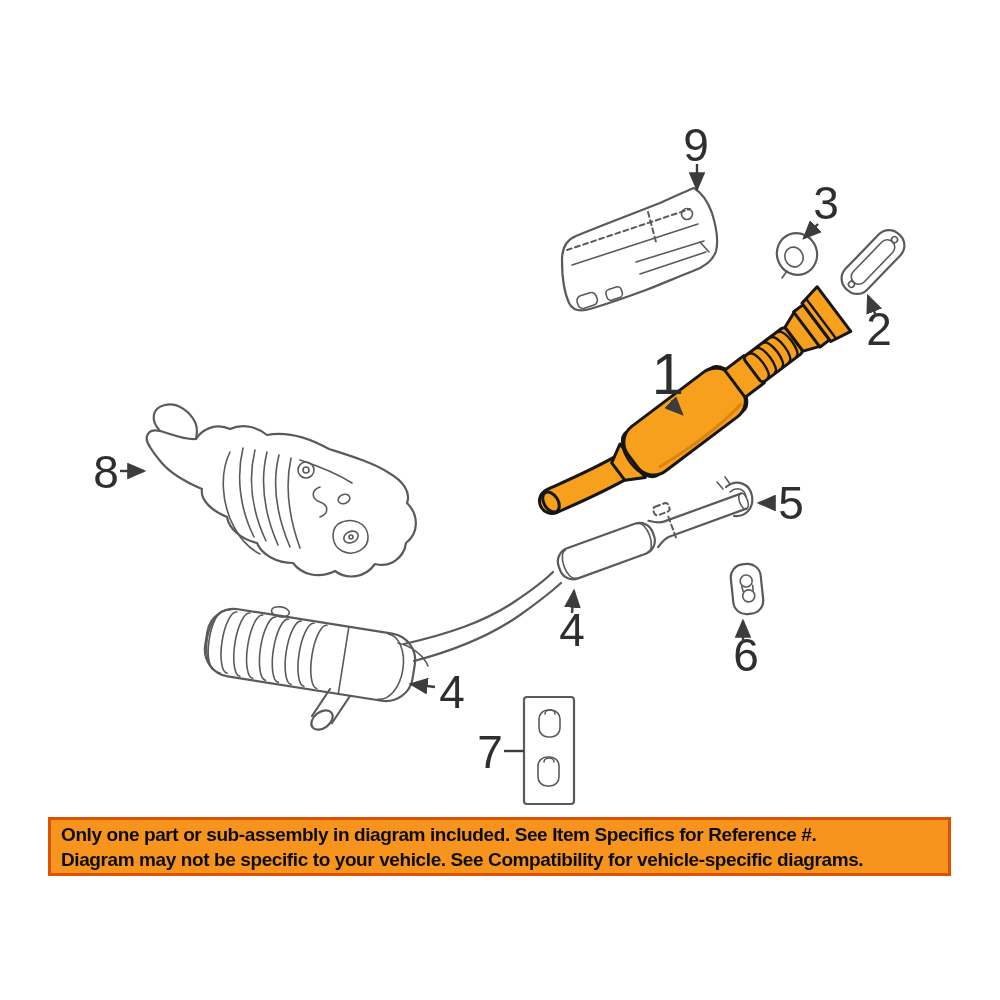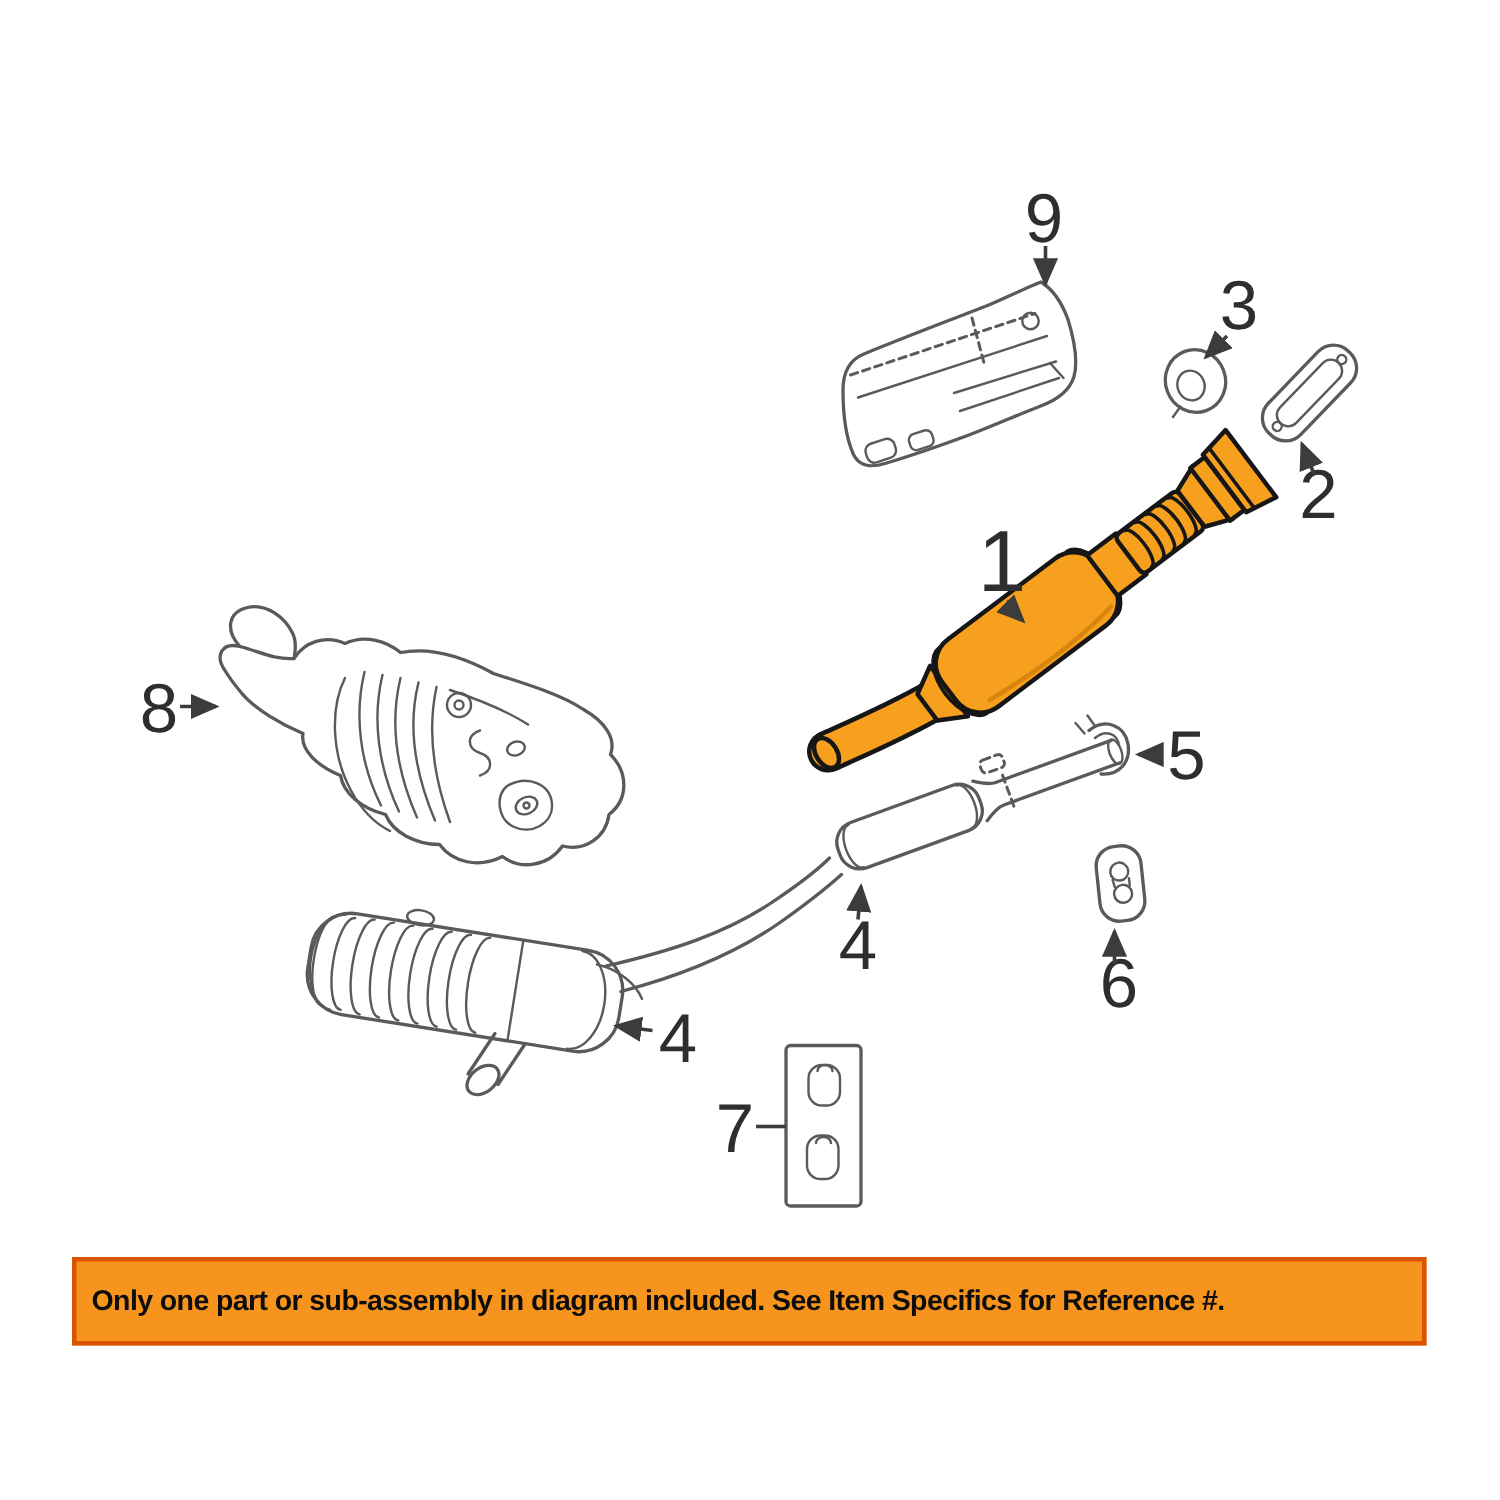--- a/index.html
+++ b/index.html
@@ -16,23 +16,23 @@
   .lnf {fill:#ffffff;stroke:var(--line-art);stroke-width:2.2;stroke-linejoin:round;}
   .hl  {fill:var(--highlight);stroke:#161616;stroke-width:3;stroke-linejoin:round;}
   .hlline{fill:none;stroke:#161616;stroke-width:2.4;stroke-linecap:round;}
   .hlshade{fill:none;stroke:#D8840E;stroke-width:3;stroke-linecap:round;}
   .pipe-outline{fill:none;stroke:#161616;stroke-width:28;stroke-linecap:round;}
   .pipe-fill{fill:none;stroke:var(--highlight);stroke-width:22;stroke-linecap:round;}
   .arrow{fill:none;stroke:#3C3C3C;stroke-width:2.4;marker-end:url(#ah);}
   .leader{fill:none;stroke:#3C3C3C;stroke-width:2.4;}
   .callout{fill:var(--callout);font-family:"Liberation Sans",sans-serif;font-size:46px;text-anchor:middle;}
   .callout.big{font-size:58px;}
-  .banner{position:absolute;left:48px;top:838px;width:903px;height:59px;box-sizing:border-box;
+  .banner{position:absolute;left:48px;top:817px;width:903px;height:59px;box-sizing:border-box;
           background:var(--banner-bg);border:3px solid var(--banner-border);
-          display:flex;flex-direction:column;justify-content:center;padding:2px 10px;}
+          display:flex;flex-direction:column;justify-content:flex-start;padding:2px 10px;}
   .banner p{margin:0;font-weight:bold;font-size:19px;line-height:26px;letter-spacing:-0.4px;
             color:var(--banner-text);white-space:nowrap;overflow:hidden;}
 </style>
 </head>
 <body>
 
 <div class="stage">
 
 <svg width="1000" height="1000" viewBox="0 0 1000 1000">
   <defs>
@@ -198,15 +198,16 @@
     <text class="callout" x="106" y="488">8</text>
     <path class="arrow" d="M 120,471 L 144,471"></path>
 
     <text class="callout" x="696" y="161">9</text>
     <path class="arrow" d="M 697,164 L 697,189"></path>
   </g>
 </svg>
 
   <div class="banner">
     <p>Only one part or sub-assembly in diagram included. See Item Specifics for Reference #.</p>
+    <p>Diagram may not be specific to your vehicle. See Compatibility for vehicle-specific diagrams.</p>
   </div>
 
 </div>
 
 </body></html>

